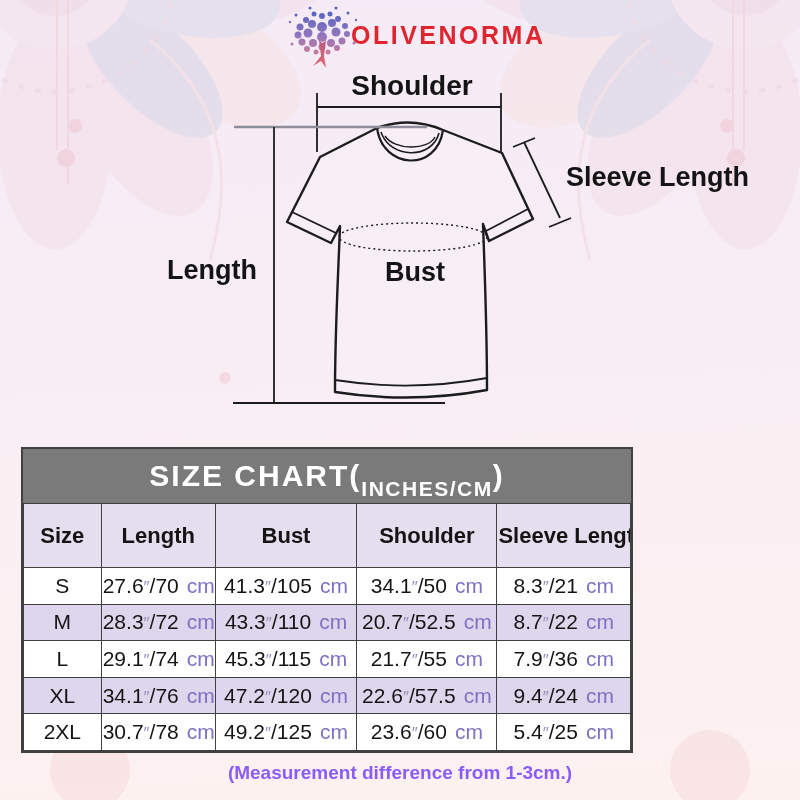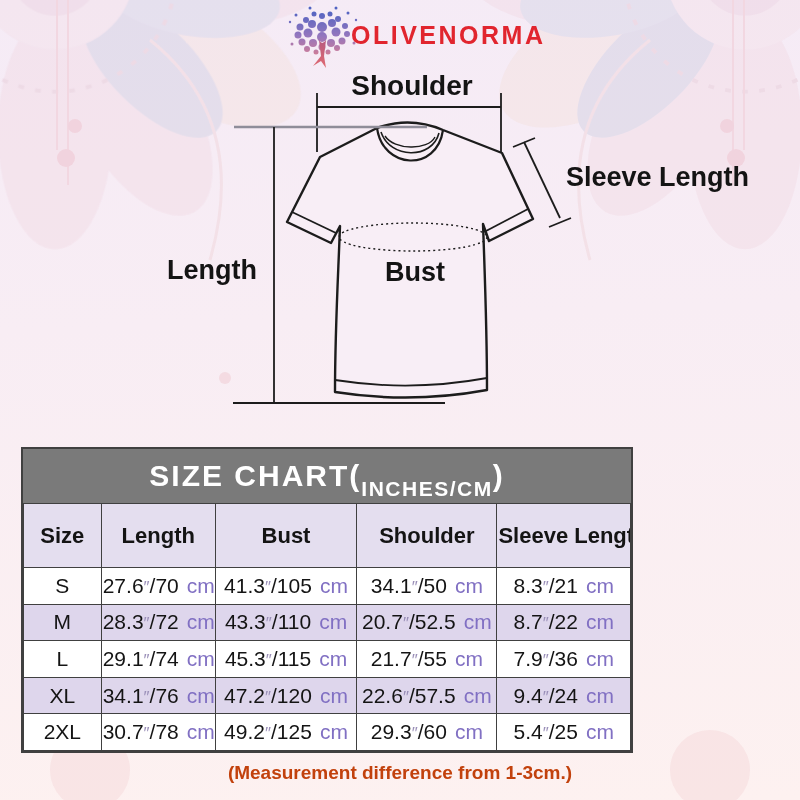--- a/index.html
+++ b/index.html
@@ -36,21 +36,21 @@
   #size-table thead tr{height:64px;background:#e4deef;}
   #size-table th{font-size:22px;font-weight:bold;}
   #size-table td{font-size:21px;font-weight:normal;background:#ffffff;}
   #size-table tr.alt td{background:#ded6ec;}
   #size-table col.c0{width:12.8%;} #size-table col.c1{width:18.8%;}
   #size-table col.c2{width:23.3%;} #size-table col.c3{width:23.1%;}
   #size-table col.c4{width:22.0%;}
   .inch{color:#9a8fb8;font-size:17px;}
   .cmu{color:#8170c3;margin-left:8px;}
   
-  #footnote{left:0;top:762px;width:800px;text-align:center;font-size:19px;font-weight:bold;color:#c2410c;}
+  #footnote{left:0;top:762px;width:800px;text-align:center;font-size:19px;font-weight:bold;color:#8b5cf6;}
 </style>
 </head>
 <body>
 
 <svg id="decor" class="abs" width="800" height="800" viewBox="0 0 800 800">
   <defs>
     <g id="mandala">
       <g opacity="0.55">
         <ellipse cx="0" cy="-85" rx="30" ry="62" fill="#efd2dc"></ellipse>
         <ellipse cx="0" cy="-85" rx="30" ry="62" fill="#efd2dc" transform="rotate(30)"></ellipse>
@@ -235,20 +235,20 @@
         <td>XL</td>
         <td><span>34.1</span><span class="inch">″</span><span>/</span><span>76</span><span class="cmu">cm</span></td>
         <td><span>47.2</span><span class="inch">″</span><span>/</span><span>120</span><span class="cmu">cm</span></td>
         <td><span>22.6</span><span class="inch">″</span><span>/</span><span>57.5</span><span class="cmu">cm</span></td>
         <td><span>9.4</span><span class="inch">″</span><span>/</span><span>24</span><span class="cmu">cm</span></td>
       </tr>
       <tr>
         <td>2XL</td>
         <td><span>30.7</span><span class="inch">″</span><span>/</span><span>78</span><span class="cmu">cm</span></td>
         <td><span>49.2</span><span class="inch">″</span><span>/</span><span>125</span><span class="cmu">cm</span></td>
-        <td><span>29.3</span><span class="inch">″</span><span>/</span><span>60</span><span class="cmu">cm</span></td>
+        <td><span>23.6</span><span class="inch">″</span><span>/</span><span>60</span><span class="cmu">cm</span></td>
         <td><span>5.4</span><span class="inch">″</span><span>/</span><span>25</span><span class="cmu">cm</span></td>
       </tr>
     </tbody>
   </table>
 </div>
 
 <div id="footnote" class="abs">(Measurement difference from 1-3cm.)</div>
 
 </body></html>

